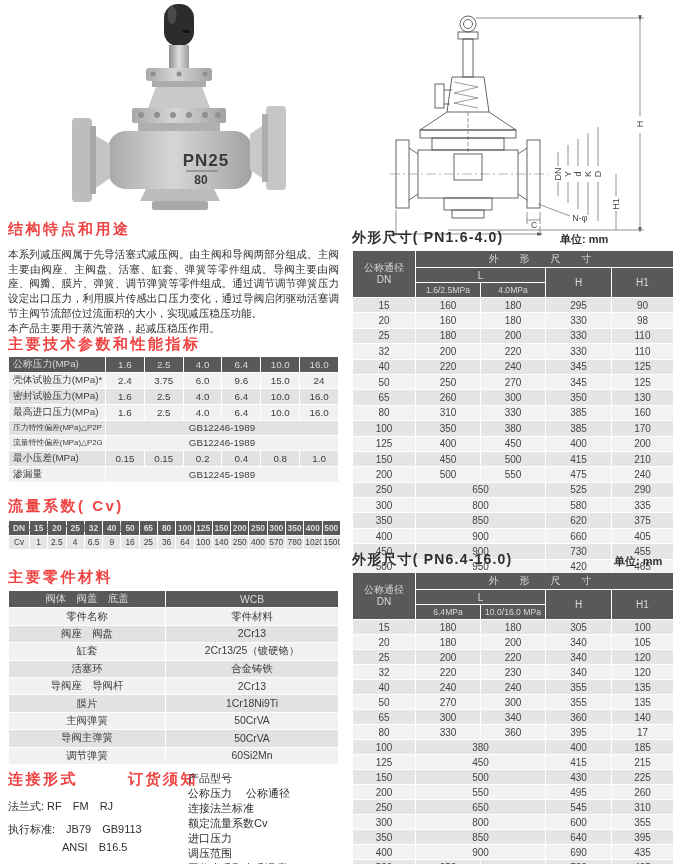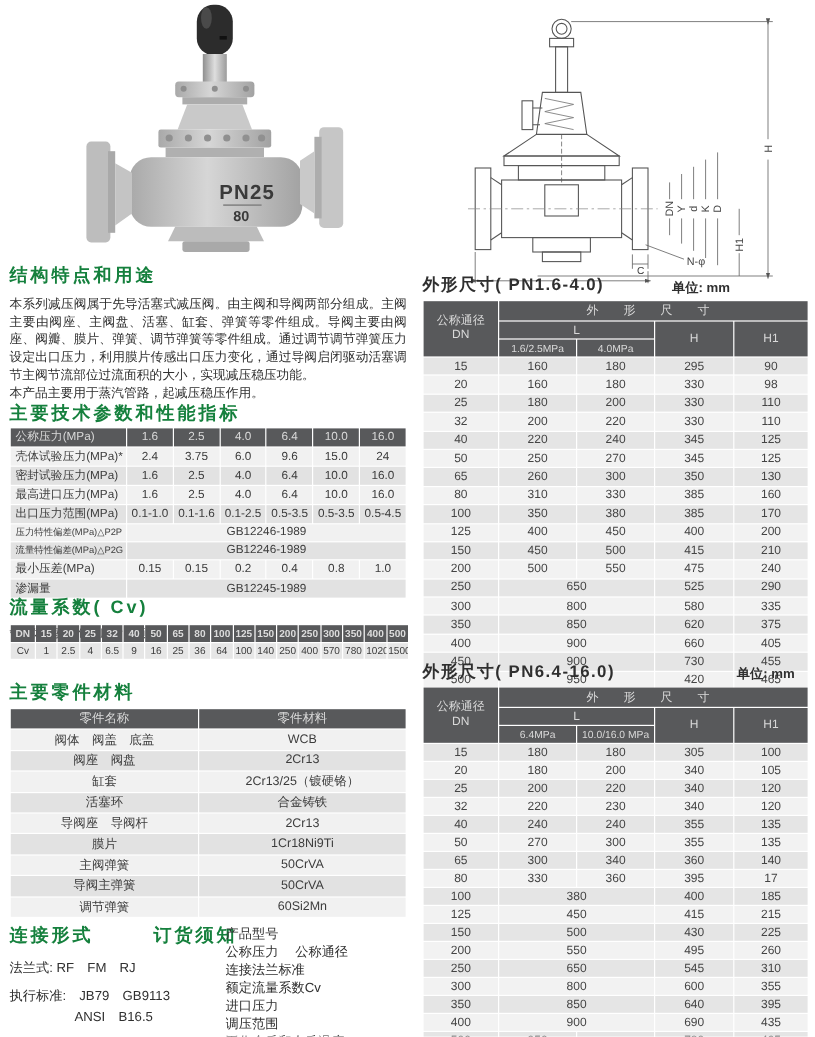--- a/index.html
+++ b/index.html
@@ -1,19 +1,19 @@
 <!DOCTYPE html>
 <html><head>
 <meta charset="utf-8">
 <style>
   html,body{margin:0;padding:0;background:#fff;}
   .page{position:relative;width:679px;height:864px;background:#ffffff;overflow:hidden;
         font-family:"Liberation Sans","DejaVu Sans",sans-serif;color:#3f3f3f;}
   .abs{position:absolute;}
-  .sec-title{position:absolute;font-size:15px;letter-spacing:2.5px;color:#15803d;font-weight:600;white-space:nowrap;}
+  .sec-title{position:absolute;font-size:15px;letter-spacing:2.5px;color:#ef4444;font-weight:600;white-space:nowrap;}
   .para{position:absolute;font-size:10.6px;line-height:14.7px;color:#2f2f2f;text-align:justify;width:331px;}
   .footnote{position:absolute;font-size:9.5px;color:#333;margin-top:41px;}
   .small-txt{position:absolute;font-size:11px;color:#2f2f2f;white-space:nowrap;}
   table{border-collapse:separate;border-spacing:1px;table-layout:fixed;}
   td{text-align:center;vertical-align:middle;overflow:hidden;white-space:nowrap;}
   
   .tech{position:absolute;left:8px;top:356px;width:331px;font-size:9.8px;color:#3c3c3c;}
   .tech td{height:11.8px;}
   .tech tr:nth-child(even) td{background:#f1f1f1;}
   .tech tr:nth-child(odd) td{background:#e2e2e2;}
@@ -237,29 +237,20 @@
         <tr>
           <td>最高进口压力(MPa)</td>
           <td>1.6</td>
           <td>2.5</td>
           <td>4.0</td>
           <td>6.4</td>
           <td>10.0</td>
           <td>16.0</td>
         </tr>
         <tr>
-          <td>出口压力范围(MPa)</td>
-          <td>0.1-1.0</td>
-          <td>0.1-1.6</td>
-          <td>0.1-2.5</td>
-          <td>0.5-3.5</td>
-          <td>0.5-3.5</td>
-          <td>0.5-4.5</td>
-        </tr>
-        <tr>
           <td class="sm">压力特性偏差(MPa)△P2P</td>
           <td colspan="6">GB12246-1989</td>
         </tr>
         <tr>
           <td class="sm">流量特性偏差(MPa)△P2G</td>
           <td colspan="6">GB12246-1989</td>
         </tr>
         <tr>
           <td>最小压差(MPa)</td>
           <td>0.15</td>
@@ -327,26 +318,26 @@
   </table>
 
   <div class="sec-title" style="left:8px;top:568px;">主要零件材料</div>
   <table class="mat">
     <colgroup>
         <col style="width:156px">
         <col>
       </colgroup>
     <tbody>
         <tr>
+          <td>阀体　阀盖　底盖</td>
+          <td>WCB</td>
+        </tr>
+        <tr>
           <td>零件名称</td>
           <td>零件材料</td>
-        </tr>
-        <tr>
-          <td>阀体　阀盖　底盖</td>
-          <td>WCB</td>
         </tr>
         <tr>
           <td>阀座　阀盘</td>
           <td>2Cr13</td>
         </tr>
         <tr>
           <td>缸套</td>
           <td>2Cr13/25（镀硬铬）</td>
         </tr>
         <tr>

